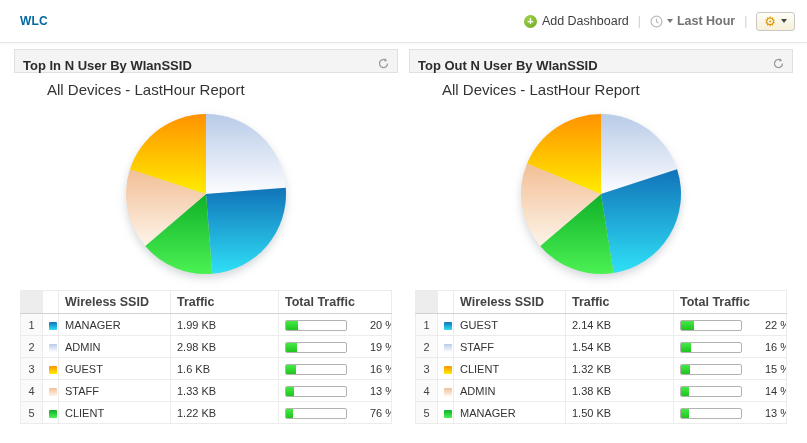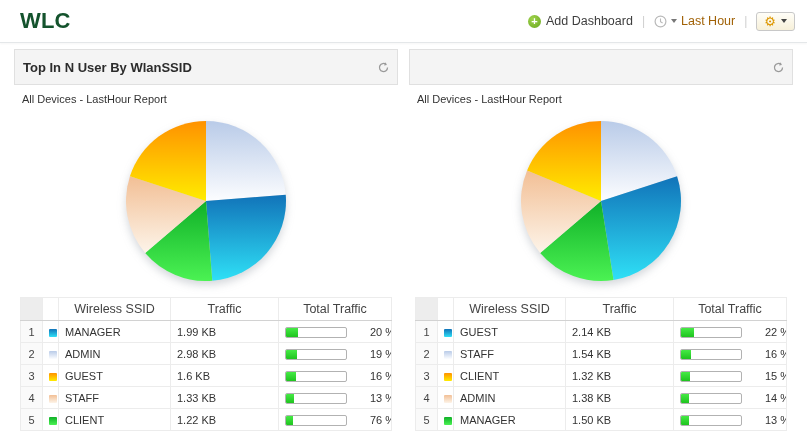--- a/index.html
+++ b/index.html
@@ -12,63 +12,63 @@
   }
 
   
   .topbar {
     height:43px; display:flex; align-items:center;
     padding:0 12px 0 20px;
     border-bottom:1px solid #e4e7e9;
     box-shadow:0 1px 2px rgba(0,0,0,.04);
     background:#fff;
   }
-  .page-title { font-size:22px; font-weight:700; color:#14532d; letter-spacing:.2px; }
+  .page-title { font-size:12px; font-weight:700; color:#0369a1; letter-spacing:.2px; }
   .tb-right { margin-left:auto; display:flex; align-items:center; gap:9px; font-size:12.5px; color:#3e3e3e; }
   .add-dash { display:flex; align-items:center; gap:5px; cursor:pointer; }
   .add-ico {
     width:13px; height:13px; border-radius:50%;
     background:radial-gradient(circle at 35% 30%, #9ed24a, #6ba821);
     color:#fff; font-size:11px; line-height:12px; text-align:center; font-weight:700;
   }
   .sep { color:#cfcfcf; font-size:12px; }
   .time-picker { display:flex; align-items:center; gap:4px; cursor:pointer; }
-  .time-label { font-weight:400; color:#a16207; }
+  .time-label { font-weight:700; color:#737373; }
   .caret { width:0; height:0; border-left:3.5px solid transparent; border-right:3.5px solid transparent; border-top:4px solid #777; }
   .caret.dark { border-top-color:#444; }
   .gear-btn {
     display:flex; align-items:center; gap:5px;
     border:1px solid #c8c8c8; border-radius:3px;
     background:linear-gradient(#fffef8, #f7f0d9);
     padding:3px 7px; cursor:pointer;
   }
   .gear-glyph { color:#dd9700; font-size:13px; line-height:11px; }
 
   
   .main { display:flex; gap:11px; padding:6px 14px 0; }
   .panel { width:384px; }
   .p-head {
     background:#f4f4f4; border:1px solid #e0e0e0;
-    height:36px; display:flex; align-items:center; padding:8px 8px;
+    height:24px; display:flex; align-items:flex-start; padding:8px 8px;
   }
   .p-title { font-size:13px; font-weight:700; color:#2c2c2c; }
   .p-refresh { margin-left:auto; color:#9a9a9a; cursor:pointer; line-height:0; }
-  .p-sub { font-size:11px; color:#333; padding:8px 8px 0; }
+  .p-sub { font-size:15px; color:#333; padding:8px 8px 0;margin-left:25px; }
   .pie-wrap { height:192px; display:flex; align-items:center; justify-content:center; }
   svg.pie { filter:drop-shadow(0 4px 4px rgba(100,112,126,.28)); }
 
   
   table.rep {
     border-collapse:collapse; table-layout:fixed;
     margin:0 6px; width:372px;
     font-size:11px; color:#333;
   }
   .rep th, .rep td { border:1px solid #ececec; overflow:hidden; white-space:nowrap; }
   .rep thead th {
-    font-size:12.5px; font-weight:400; color:#444; text-align:center;
+    font-size:12.5px; font-weight:700; color:#444; text-align:left;
     padding:4px 6px; background:#fff; border-bottom:1px solid #d2d2d2; height:22px;
   }
   .rep thead th.h-rank { background:#ededed; }
   .col-rank { width:22px; }
   .col-sw   { width:16px; }
   .col-ssid { width:112px; }
   .col-traf { width:108px; }
   .rep td { padding:4px 6px; height:22px; }
   .c-rank { text-align:center; color:#444; background:#fafafa; padding:4px 1px; }
   .c-sw { padding:4px 3px; text-align:center; }
@@ -204,20 +204,21 @@
             <td>CLIENT</td>
             <td>1.22 KB</td>
             <td><span class="bar"><span class="fill" style="width:12%"></span></span><span class="pct">76 %</span></td>
           </tr>
         </tbody>
     </table>
   </div>
 
   <div class="panel">
     <div class="p-head">
+      <span class="p-title">Top Out N User By WlanSSID</span>
       <span class="p-refresh">
         <svg width="11" height="11" viewBox="0 0 12 12">
           <path d="M10.4 6 A4.4 4.4 0 1 1 8.9 2.7" fill="none" stroke="#9a9a9a" stroke-width="1.4"></path>
           <path d="M8.2 0.4 L9.6 3.3 L6.6 3.9 Z" fill="#9a9a9a"></path>
         </svg>
       </span>
     </div>
     <div class="p-sub">All Devices - LastHour Report</div>
     <div class="pie-wrap">
       <svg class="pie" width="164" height="164" viewBox="0 0 164 164">

